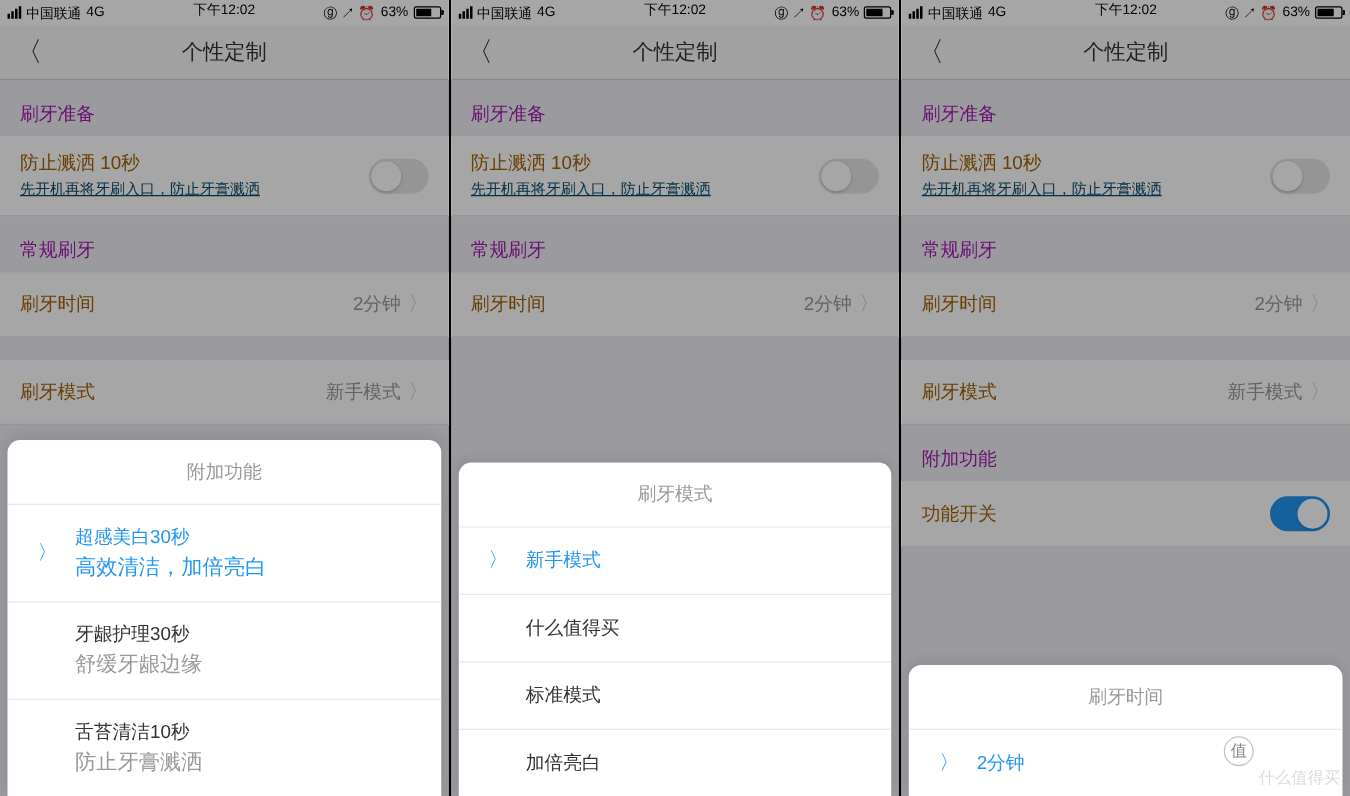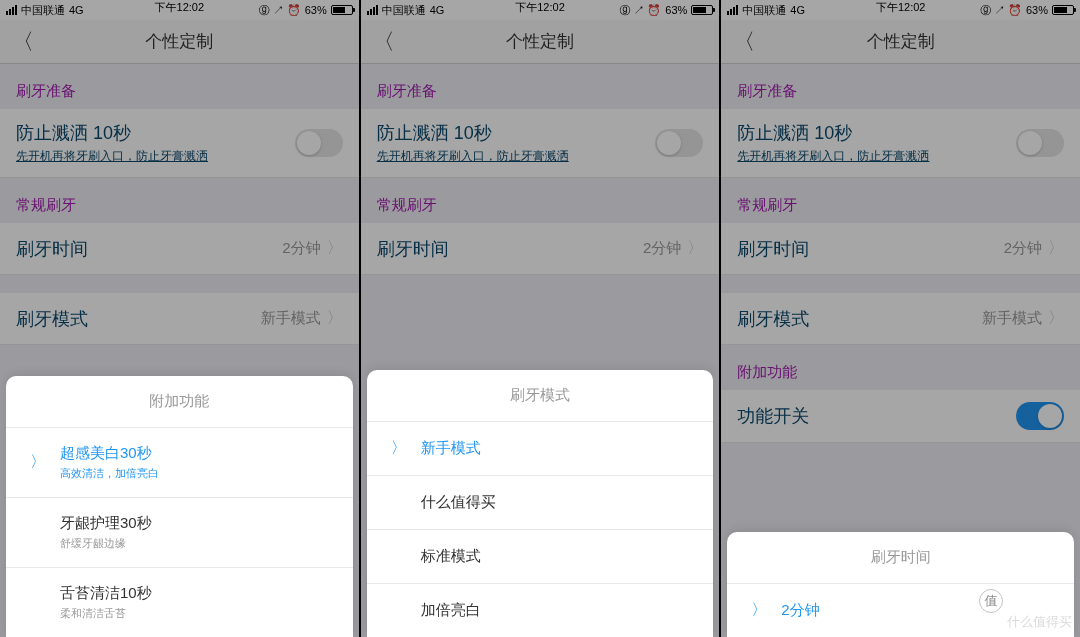--- a/index.html
+++ b/index.html
@@ -7,39 +7,39 @@
     .phone { flex: 1; background: #efeff4; position: relative; overflow: hidden; }
     .status-bar { height: 20px; background: #fff; display: flex; justify-content: space-between; padding: 0 6px; font-size: 11px; font-weight: 500; color: #000; }
     .sb-left, .sb-right { display: flex; align-items: center; gap: 4px; }
     .sb-center { position: absolute; left: 50%; transform: translateX(-50%); }
     .nav-bar { height: 44px; background: #f7f7f8; display: flex; align-items: center; justify-content: center; position: relative; border-bottom: 1px solid #d1d1d4; }
     .nav-back { position: absolute; left: 12px; font-size: 22px; color: #333; }
     .nav-title { font-size: 17px; color: #333; }
     .section-hdr { padding: 18px 16px 8px; font-size: 15px; color: #a21caf; }
     .row { background: #fff; display: flex; align-items: center; padding: 12px 16px; border-bottom: 1px solid #e5e5e8; min-height: 52px; }
     .row-text { flex: 1; }
-    .row-title { font-size: 18px; color: #0c4a6e; }
+    .row-title { font-size: 15px; color: #a16207; }
     .row-sub { font-size: 12px; color: #0c4a6e; margin-top: 3px; text-decoration: underline; }
     .row-value { font-size: 15px; color: #999; margin-right: 6px; }
     .chevron { color: #c7c7cc; font-size: 16px; }
     .toggle { width: 48px; height: 28px; border-radius: 14px; background: #e5e5e7; position: relative; }
     .toggle.on { background: #2196f3; }
     .toggle::after { content: ''; position: absolute; width: 24px; height: 24px; background: #fff; border-radius: 50%; top: 2px; left: 2px; box-shadow: 0 1px 3px rgba(0,0,0,0.2); }
     .toggle.on::after { left: 22px; }
     .overlay { position: absolute; inset: 0; background: rgba(0,0,0,0.35); }
     .sheet { position: absolute; bottom: 0; left: 6px; right: 6px; background: #fff; border-radius: 10px 10px 0 0; overflow: hidden; box-shadow: 0 -2px 10px rgba(0,0,0,0.1); }
     .sheet-hdr { text-align: center; padding: 16px; font-size: 15px; color: #999; border-bottom: 1px solid #e8e8e8; }
     .sheet-row { padding: 16px 24px; border-bottom: 1px solid #e8e8e8; display: flex; align-items: center; position: relative; }
     .sheet-row:last-child { border-bottom: none; }
     .sheet-row.selected { color: #2196f3; }
     .sheet-row.selected .sr-title { color: #2196f3; }
     .sheet-check { color: #2196f3; font-size: 16px; margin-right: 14px; width: 16px; }
     .sheet-row:not(.selected) .sheet-check { visibility: hidden; }
     .sr-title { font-size: 15px; color: #333; }
-    .sr-sub { font-size: 11px; color: #999; margin-top: 3px; }
+    .sr-sub { font-size: 17px; color: #999; margin-top: 3px; }
     .sr-sub.sel { color: #2196f3; }
     .watermark { position: absolute; right: 8px; bottom: 6px; display: flex; align-items: center; gap: 4px; opacity: 0.7; }
     .wm-circle { width: 24px; height: 24px; border-radius: 50%; background: #fff; border: 1px solid #aaa; display: flex; align-items: center; justify-content: center; font-size: 13px; color: #555; }
     .wm-text { font-size: 13px; color: #ccc; margin-top: 42px; }
     .signal-icon { display: inline-flex; gap: 1px; align-items: flex-end; }
     .signal-icon span { width: 2px; background: #000; }
     .signal-icon span:nth-child(1) { height: 4px; }
     .signal-icon span:nth-child(2) { height: 6px; }
     .signal-icon span:nth-child(3) { height: 8px; }
     .signal-icon span:nth-child(4) { height: 10px; }
@@ -110,21 +110,21 @@
       <span class="sheet-check">〉</span>
       <div>
           <div class="sr-title">牙龈护理30秒</div>
           <div class="sr-sub">舒缓牙龈边缘</div>
         </div>
     </div>
     <div class="sheet-row">
       <span class="sheet-check">〉</span>
       <div>
           <div class="sr-title">舌苔清洁10秒</div>
-          <div class="sr-sub">柔和清洁舌苔</div>
+          <div class="sr-sub">防止牙膏溅洒</div>
         </div>
     </div>
   </div>
 </div>
 
 <div class="phone">
   <div class="status-bar">
     <div class="sb-left">
       <span class="signal-icon">
           <span></span>

